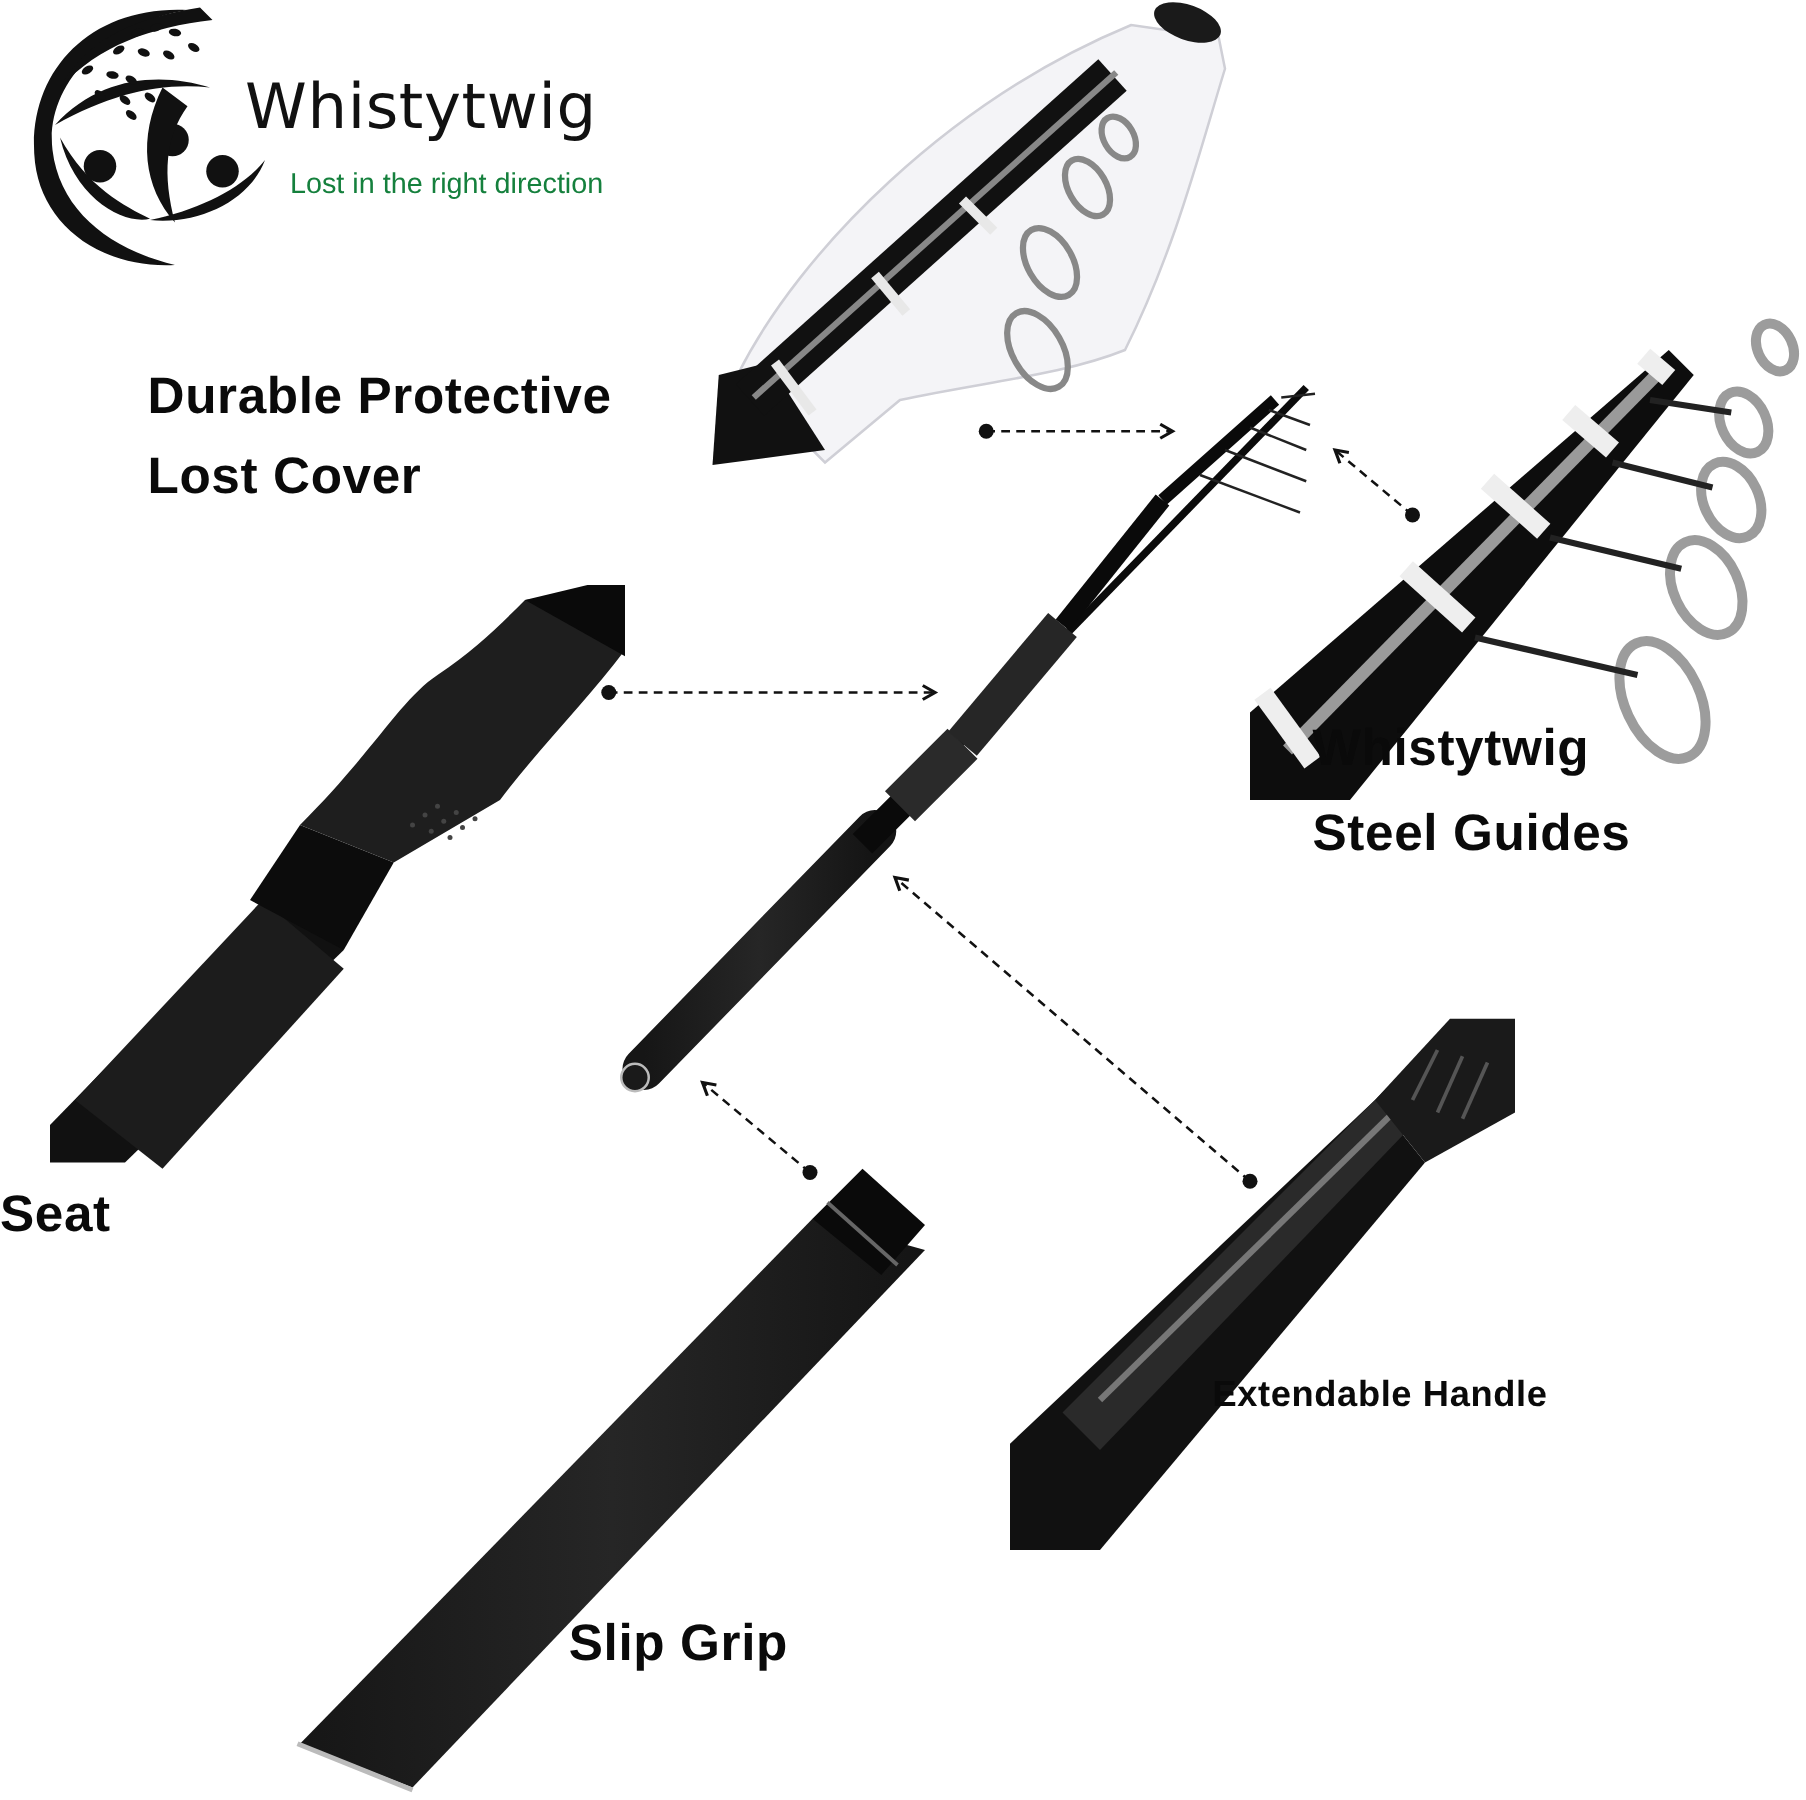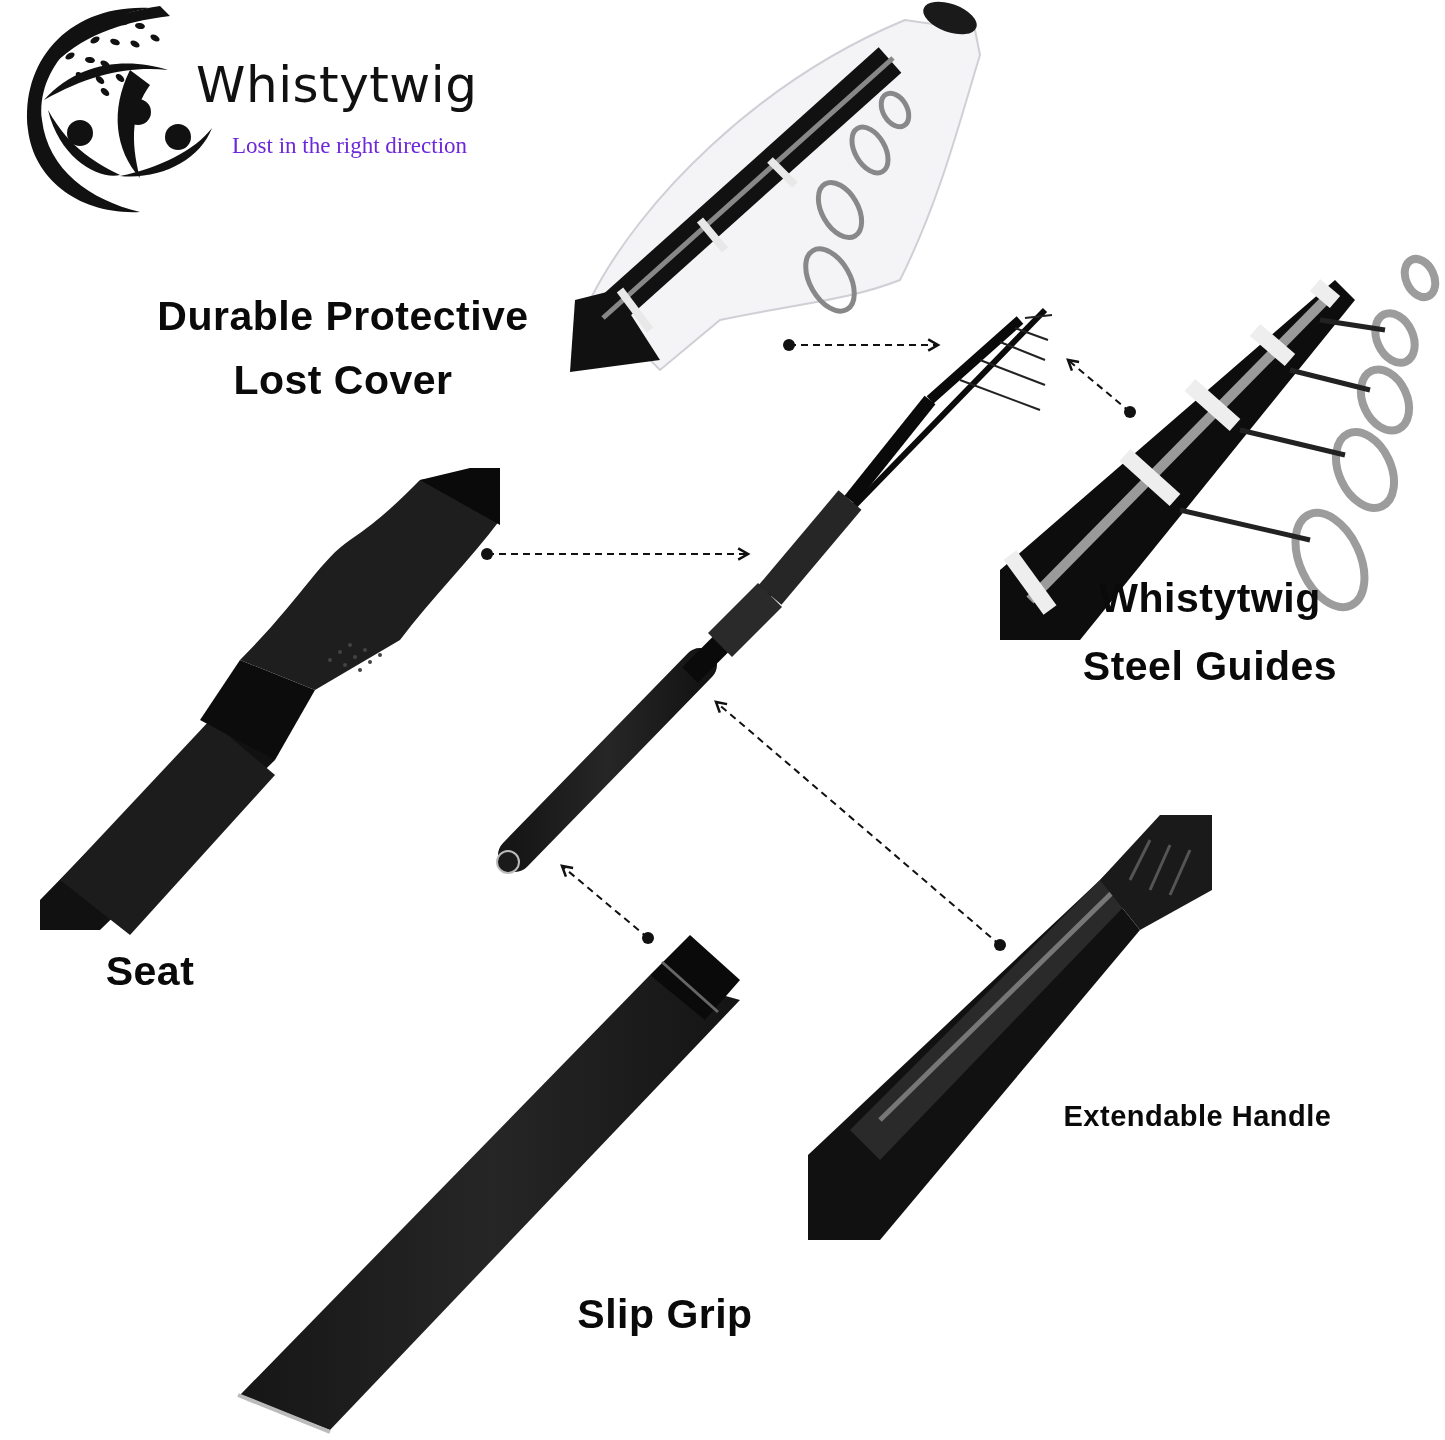--- a/index.html
+++ b/index.html
@@ -1,19 +1,19 @@
 <!DOCTYPE html>
 <html><head>
 <meta charset="utf-8">
 <style>
   html, body { margin:0; padding:0; background:#ffffff; }
   body { width:1445px; height:1440px; position:relative; overflow:hidden; font-family:"Liberation Sans", sans-serif; color:#000; }
-  .label { position:absolute; font-family:"Liberation Sans", sans-serif; font-weight:bold; color:#0a0a0a; text-align:center; line-height:1.55; letter-spacing:0.5px; }
+  .label { position:absolute; font-family:"Liberation Sans", sans-serif; font-weight:bold; color:#0a0a0a; line-height:1.55; letter-spacing:0.5px; }
   .brand-name { position:absolute; left:196px; top:56px; font-family:"DejaVu Sans", sans-serif; font-size:50px; font-weight:500; letter-spacing:0.5px; color:#111; }
-  .brand-tag { position:absolute; left:232px; top:133px; font-family:Liberation Serif, serif; font-size:23px; font-weight:300; color:#6d28d9; }
+  .brand-tag { position:absolute; left:232px; top:133px; font-family:Liberation Sans, sans-serif; font-size:23px; font-weight:300; color:#15803d; }
   svg { position:absolute; left:0; top:0; }
 </style>
 </head>
 <body>
 
 <div>
   <svg width="240" height="230" viewBox="0 0 240 230">
     <path d="M150 8 C 70 4, 20 60, 28 130 C 34 180, 80 215, 140 212 C 90 200, 48 170, 42 120 C 36 70, 80 20, 150 8 Z" fill="#111"></path>
     <path d="M160 6 C 110 14, 70 30, 48 70 C 80 36, 120 22, 170 16 Z" fill="#111"></path>
     <path d="M44 100 C 80 60, 130 58, 168 70 C 130 66, 90 74, 44 100 Z" fill="#111"></path>

